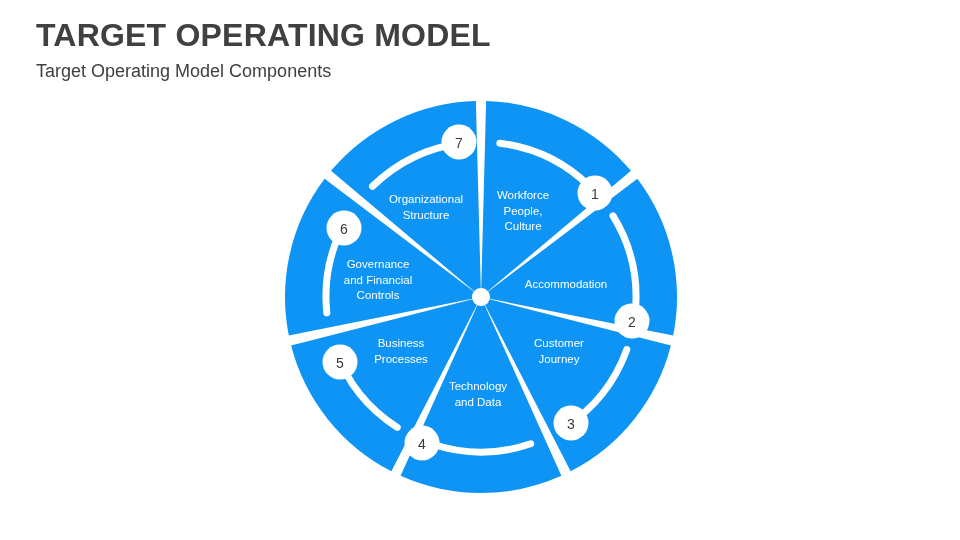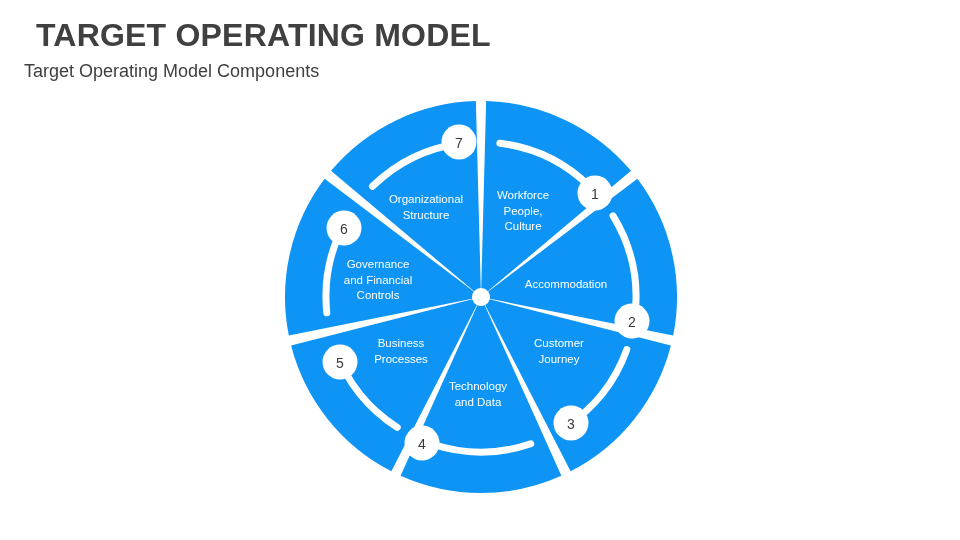--- a/index.html
+++ b/index.html
@@ -27,21 +27,21 @@
     left: 36px;
     top: 17px;
     font-size: 32px;
     font-weight: bold;
     color: #404040;
     letter-spacing: 0.2px;
     white-space: nowrap;
   }
   #page-subtitle {
     position: absolute;
-    left: 24px;
+    left: 36px;
     top: 61px;
     font-size: 18px;
     font-weight: normal;
     color: #404040;
     white-space: nowrap;
   }
   #diagram-wrap {
     position: absolute;
     left: 0;
     top: 0;

